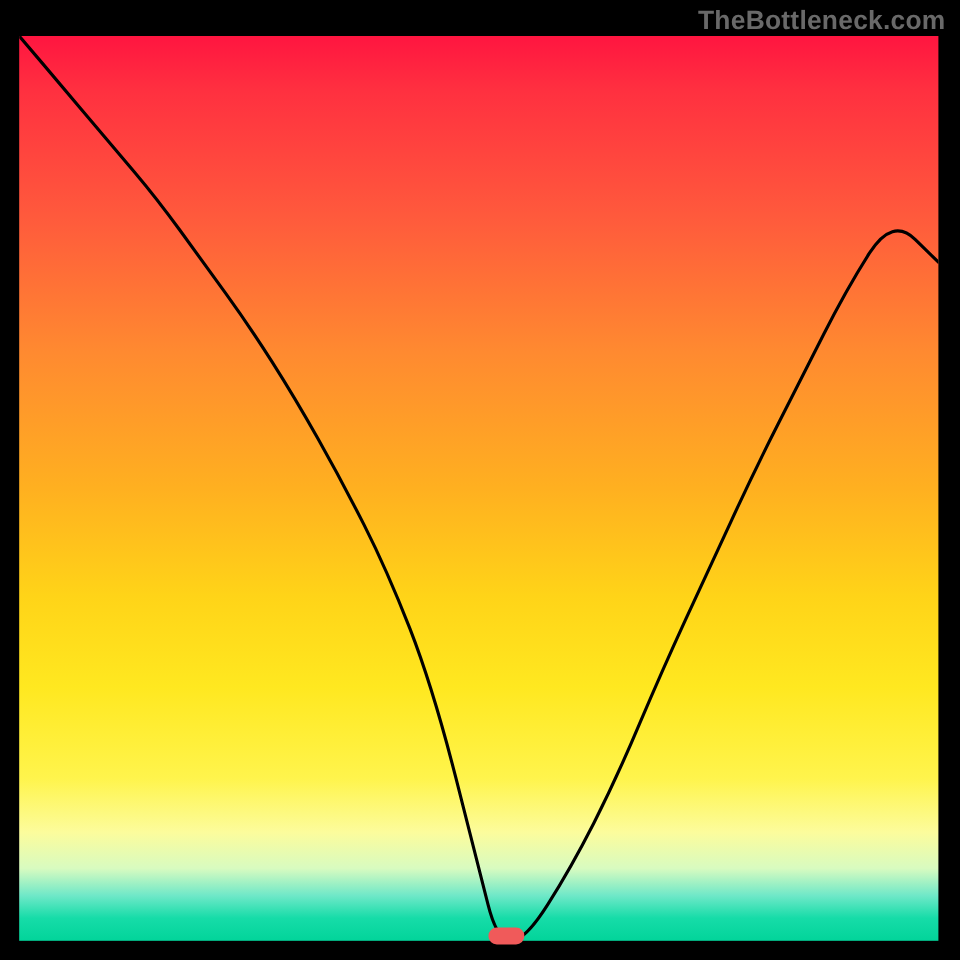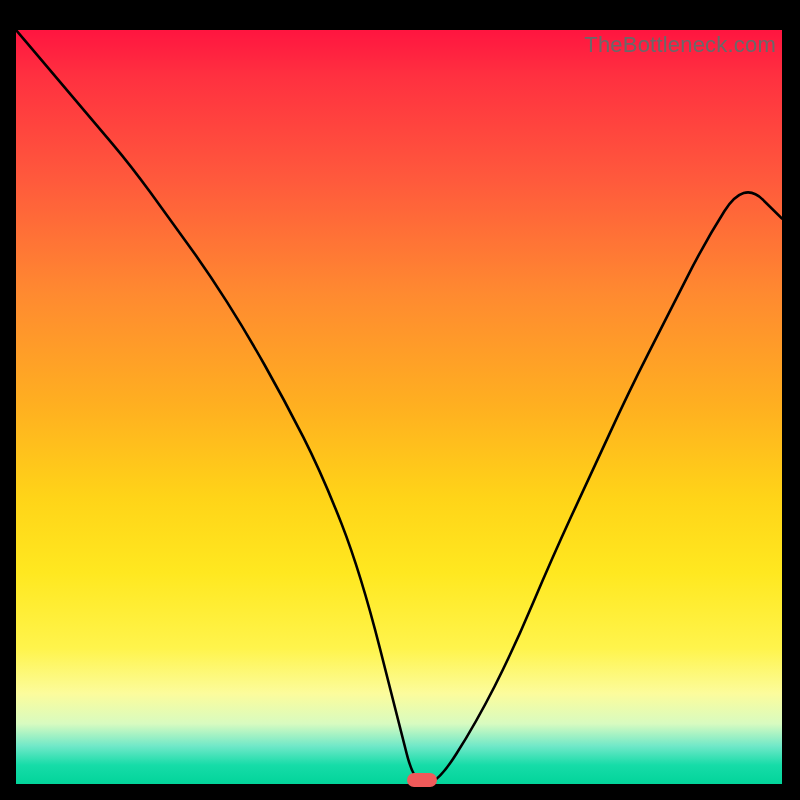--- a/index.html
+++ b/index.html
@@ -13,27 +13,26 @@
   }
   .container {
     position: relative;
     width: 800px;
     height: 800px;
     background: #000;
   }
   .watermark {
     position: absolute;
     top: 4px;
-    right: 24px;
+    right: 12px;
     color: #696969;
     font-size: 22px;
-    font-weight: normal;
+    font-weight: bold;
     letter-spacing: 0.2px;
     z-index: 20;
-    margin-top: 28px;
   }
   .plot {
     position: absolute;
     left: 16px;
     top: 30px;
     width: 766px;
     height: 754px;
     background: linear-gradient(to bottom,
       #ff1540 0%,
       #ff3040 6%,

